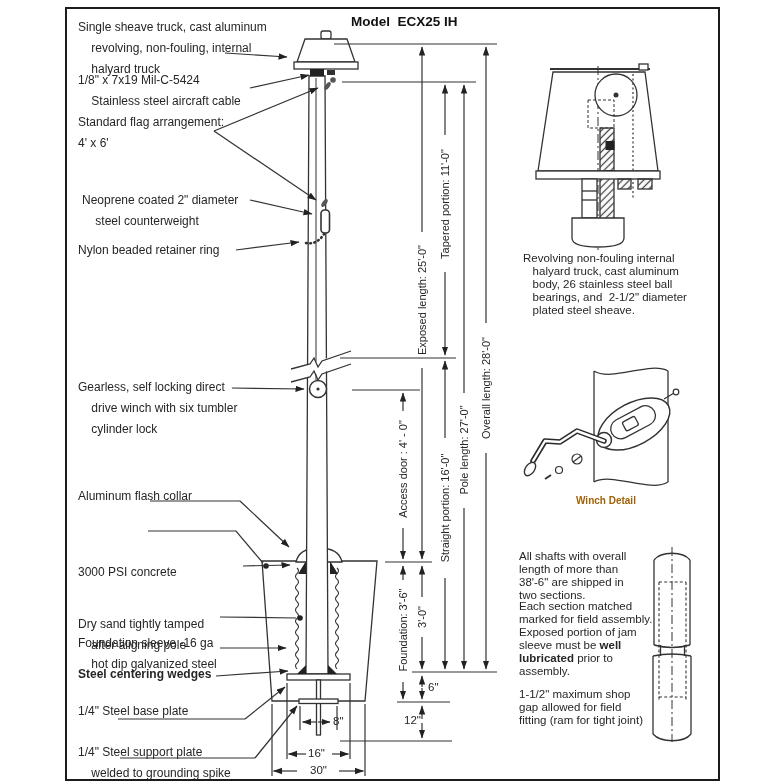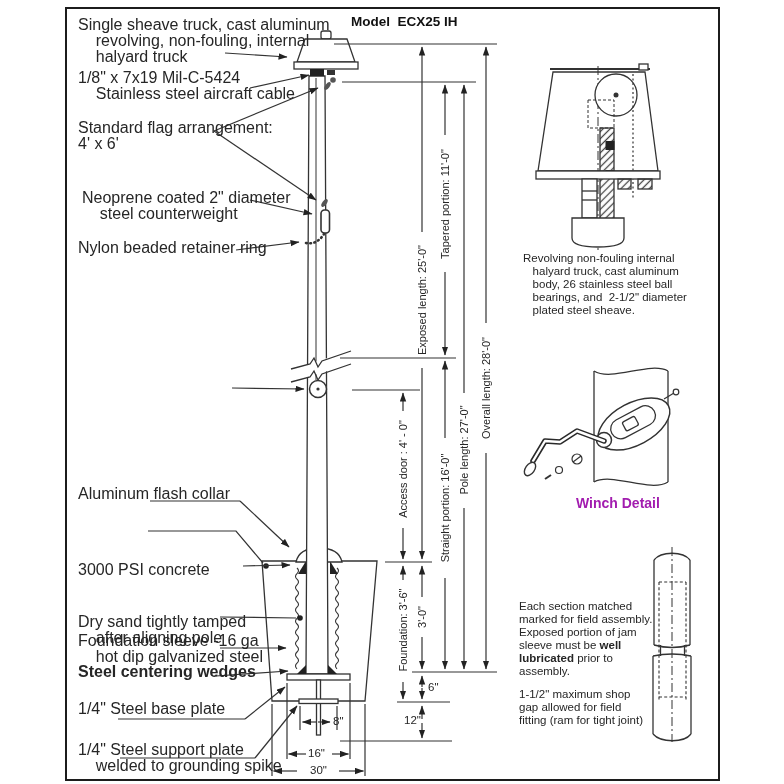--- a/index.html
+++ b/index.html
@@ -1,28 +1,28 @@
 <!DOCTYPE html>
 <html><head>
 <meta charset="utf-8">
 <style>
   html,body{margin:0;padding:0;background:#fff;}
   .page{position:relative;width:784px;height:784px;background:#fff;overflow:hidden;
         font-family:"Liberation Sans",sans-serif;color:#262626;}
   .frame{position:absolute;left:65px;top:7px;width:651px;height:770px;
          border:2.5px solid #1c1c1c;}
   svg.linework{position:absolute;left:0;top:0;}
-  .lbl{position:absolute;white-space:pre;font-size:16px;line-height:16px;color:#262626;}
+  .lbl{position:absolute;white-space:pre;font-size:12px;line-height:21px;color:#262626;}
   .title{position:absolute;font-size:13.5px;font-weight:bold;white-space:pre;color:#111;}
   .vdim{position:absolute;font-size:11px;white-space:nowrap;color:#262626;
         transform:translate(-50%,-50%) rotate(-90deg);}
   .hdim{position:absolute;font-size:11.5px;white-space:nowrap;color:#262626;}
   .note{position:absolute;white-space:pre;font-size:11.5px;line-height:13px;color:#262626;}
   .note b{font-weight:bold;}
-  .caption{position:absolute;font-size:14px;font-weight:bold;white-space:nowrap;color:#a21caf;}
+  .caption{position:absolute;font-size:10px;font-weight:bold;white-space:nowrap;color:#a16207;}
 </style>
 </head>
 <body>
 
 <div class="page">
   <div class="frame"></div>
 
   <svg class="linework" width="784" height="784" viewBox="0 0 784 784">
     <defs>
       <marker id="ah" markerWidth="9.5" markerHeight="7" refX="8.5" refY="3.2" orient="auto" markerUnits="userSpaceOnUse">
@@ -219,25 +219,28 @@
     </g>
   </svg>
 
   <div class="title" style="left:330px;top:14px;padding-left:21px;">Model  ECX25 IH</div>
 
   <div class="lbl" style="left:78px;top:17px;">Single sheave truck, cast aluminum
     revolving, non-fouling, internal
     halyard truck</div>
   <div class="lbl" style="left:78px;top:70px;">1/8" x 7x19 Mil-C-5424
     Stainless steel aircraft cable</div>
-  <div class="lbl" style="left:78px;top:120px;">Standard flag arrangement:
+  <div class="lbl" style="left:78px;top:112px;">Standard flag arrangement:
 4' x 6'</div>
   <div class="lbl" style="left:82px;top:190px;">Neoprene coated 2" diameter
     steel counterweight</div>
   <div class="lbl" style="left:78px;top:240px;">Nylon beaded retainer ring</div>
+  <div class="lbl" style="left:78px;top:377px;">Gearless, self locking direct
+    drive winch with six tumbler
+    cylinder lock</div>
   <div class="lbl" style="left:78px;top:486px;">Aluminum flash collar</div>
   <div class="lbl" style="left:78px;top:517px;margin-top:45px;">3000 PSI concrete</div>
   <div class="lbl" style="left:78px;top:602px;margin-top:12px;">Dry sand tightly tamped
     after aligning pole</div>
   <div class="lbl" style="left:78px;top:633px;">Foundation sleeve -16 ga
     hot dip galvanized steel</div>
   <div class="lbl" style="left:78px;top:664px;font-weight:bold;">Steel centering wedges</div>
   <div class="lbl" style="left:78px;top:701px;">1/4" Steel base plate</div>
   <div class="lbl" style="left:78px;top:742px;">1/4" Steel support plate
     welded to grounding spike</div>
@@ -256,20 +259,24 @@
   <div class="hdim" style="left:333px;top:715px;">8"</div>
   <div class="hdim" style="left:308px;top:747px;">16"</div>
   <div class="hdim" style="left:310px;top:764px;">30"</div>
 
   <div class="note" style="left:523px;top:252px;">Revolving non-fouling internal
    halyard truck, cast aluminum
    body, 26 stainless steel ball
    bearings, and  2-1/2" diameter
    plated steel sheave.</div>
   <div class="caption" style="left:576px;top:495px;">Winch Detail</div>
+  <div class="note" style="left:519px;top:550px;">All shafts with overall
+length of more than
+38'-6" are shipped in
+two sections.</div>
   <div class="note" style="left:519px;top:600px;"><span>Each section matched
 marked for field assembly.
 Exposed portion of jam
 sleeve must be </span><b>well</b><span>
 </span><b>lubricated</b><span> prior to
 assembly.</span></div>
   <div class="note" style="left:519px;top:688px;">1-1/2" maximum shop
 gap allowed for field
 fitting (ram for tight joint)</div>
 </div>

